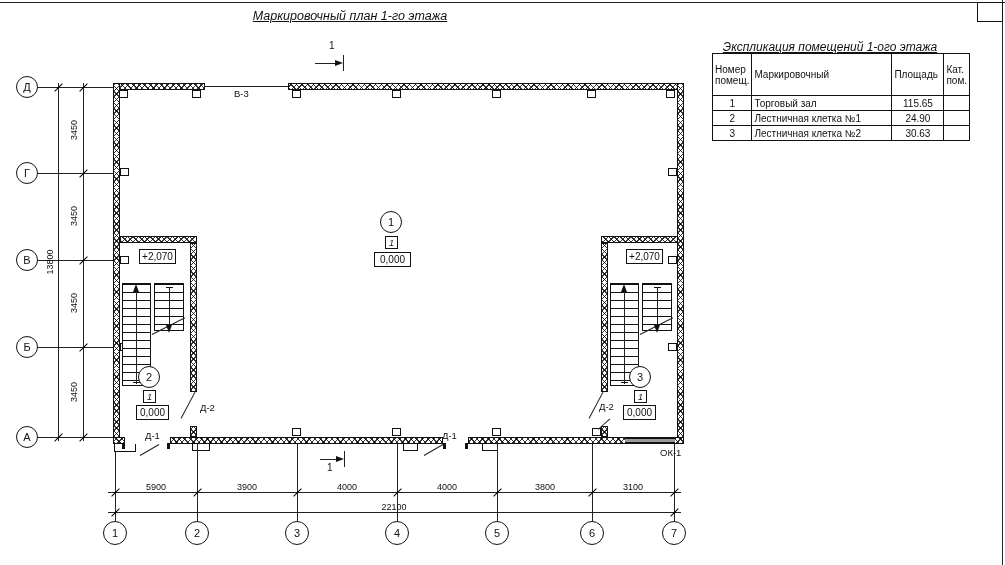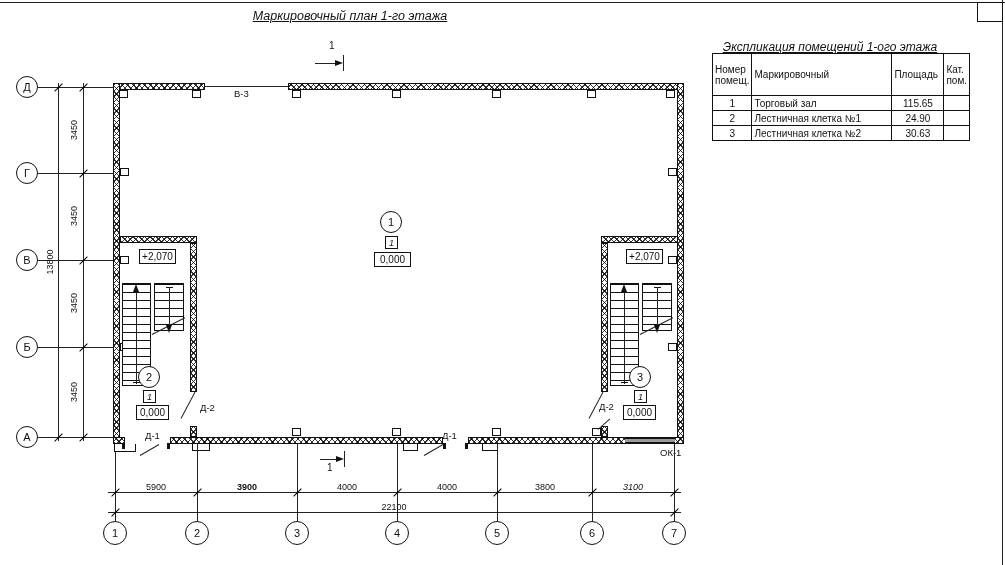--- a/index.html
+++ b/index.html
@@ -242,25 +242,25 @@
   <div class="tick" style="left:192px;top:492px;"></div>
   <div class="tick" style="left:292px;top:492px;"></div>
   <div class="tick" style="left:392px;top:492px;"></div>
   <div class="tick" style="left:492px;top:492px;"></div>
   <div class="tick" style="left:587px;top:492px;"></div>
   <div class="tick" style="left:669px;top:492px;"></div>
   <div class="tick" style="left:110px;top:512px;"></div>
   <div class="tick" style="left:669px;top:512px;"></div>
 
   <div class="dimtext" style="left:131px;top:482px;width:50px;">5900</div>
-  <div class="dimtext" style="left:222px;top:482px;width:50px;font-weight:bold;">3900</div>
+  <div class="dimtext" style="left:222px;top:482px;width:50px;">3900</div>
   <div class="dimtext" style="left:322px;top:482px;width:50px;">4000</div>
   <div class="dimtext" style="left:422px;top:482px;width:50px;">4000</div>
   <div class="dimtext" style="left:520px;top:482px;width:50px;">3800</div>
-  <div class="dimtext" style="left:608px;top:482px;width:50px;font-style:italic;">3100</div>
+  <div class="dimtext" style="left:608px;top:482px;width:50px;">3100</div>
   <div class="dimtext" style="left:369px;top:502px;width:50px;">22100</div>
 
   <div class="colc" style="left:103px;top:521px;">1</div>
   <div class="colc" style="left:185px;top:521px;">2</div>
   <div class="colc" style="left:285px;top:521px;">3</div>
   <div class="colc" style="left:385px;top:521px;">4</div>
   <div class="colc" style="left:485px;top:521px;">5</div>
   <div class="colc" style="left:580px;top:521px;">6</div>
   <div class="colc" style="left:662px;top:521px;">7</div>
 

